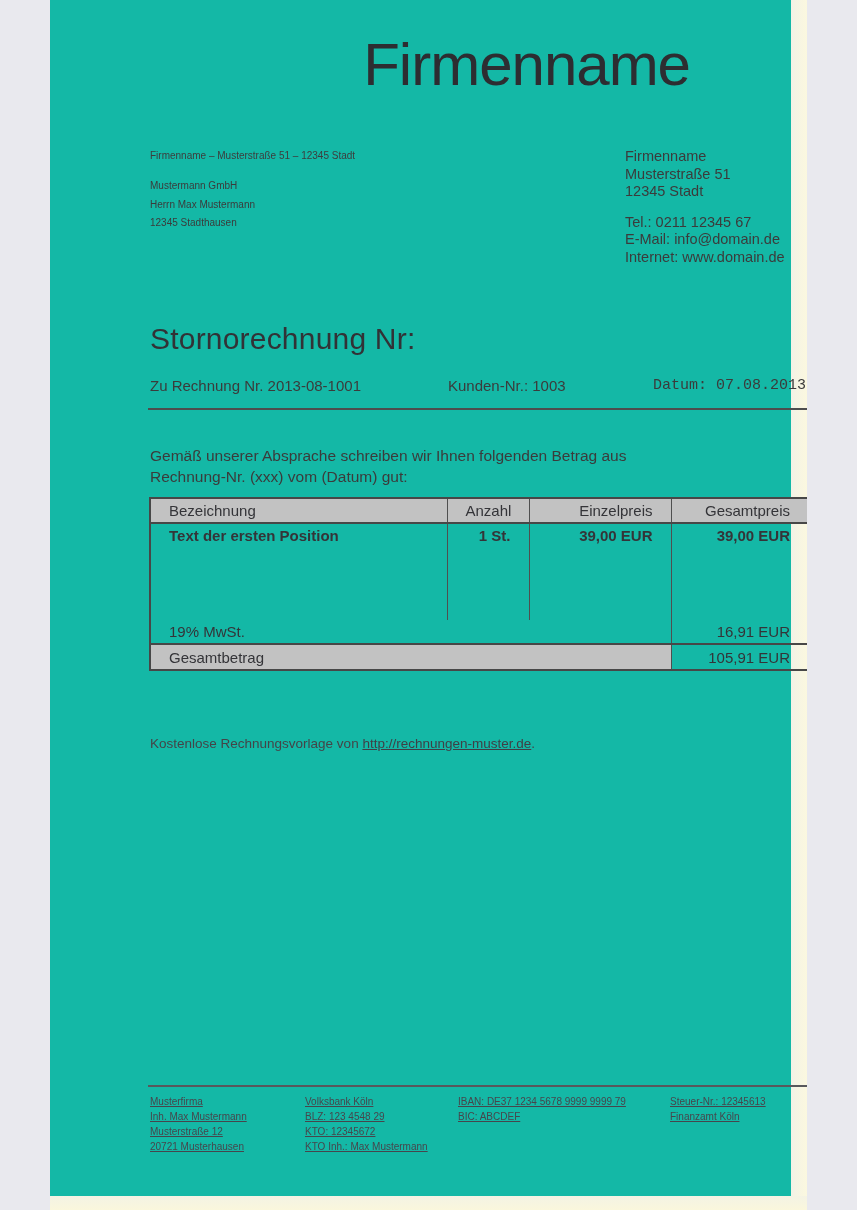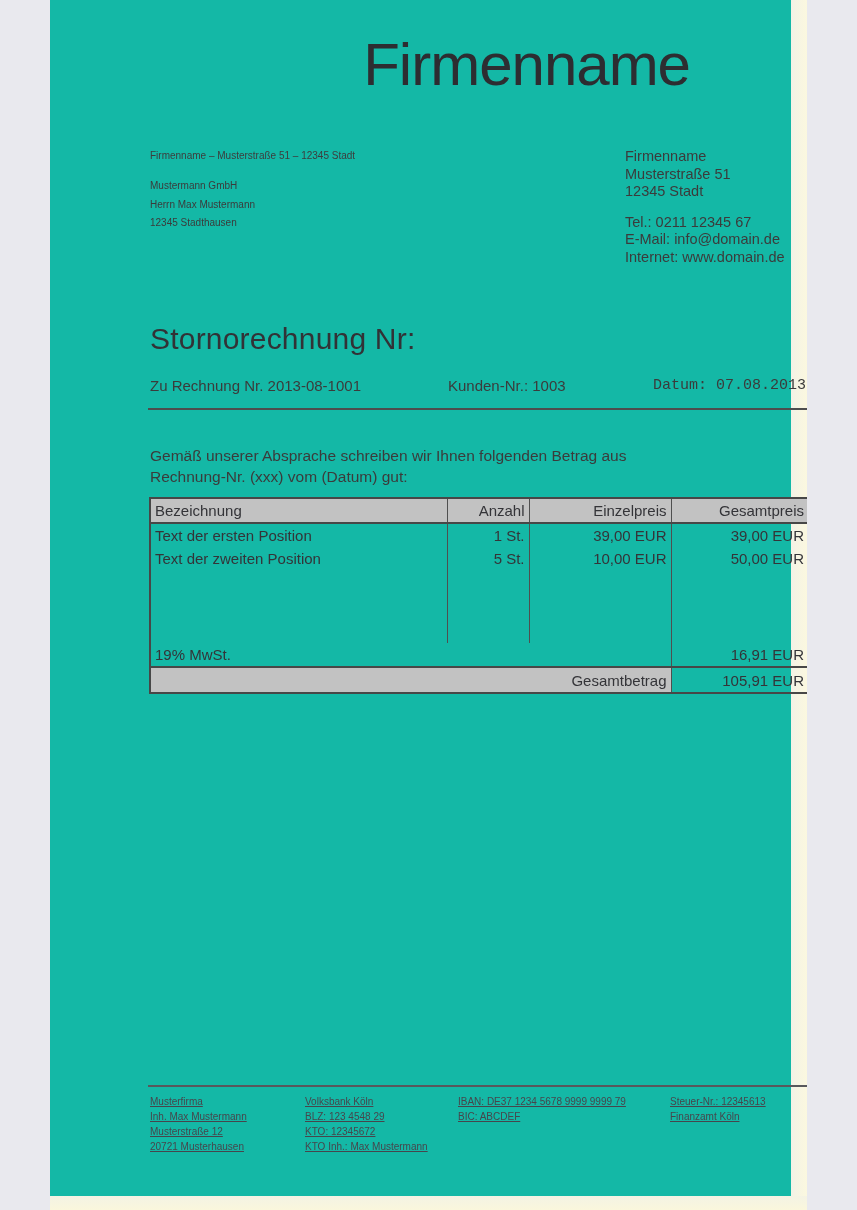--- a/index.html
+++ b/index.html
@@ -58,31 +58,31 @@
   }
   .items{
     position:absolute;left:99px;top:497px;
     border-collapse:collapse;table-layout:fixed;width:659px;
     font-size:15px;color:#343438;
   }
   .items col.c1{width:297px}
   .items col.c2{width:82px}
   .items col.c3{width:142px}
   .items col.c4{width:138px}
-  .items th,.items td{padding:1px 4px;font-weight:400;vertical-align:middle;overflow:hidden;white-space:nowrap;}
+  .items th,.items td{padding:1px 18px;font-weight:400;vertical-align:middle;overflow:hidden;white-space:nowrap;}
   .items{border:2px solid #474747;}
   .items thead th{background:#c2c2c2;border-bottom:2px solid #474747;height:21px;text-align:right;}
   .items thead th.first{text-align:left;}
   .items .bl{border-left:1.5px solid #4f4f4f;}
   .items td.amount,.items td.qty{text-align:right;}
-  .items tr.item td{height:21px;}
+  .items tr.item td{height:21px;font-weight:bold;}
   .items tr.spacer td{height:71px;}
   .items tr.sum-first td{border-top:2px solid #474747;}
   .items tr.sum td{height:21px;}
-  .items tr.total td{border-top:2px solid #474747;height:22px;text-align:right;}
+  .items tr.total td{border-top:2px solid #474747;height:22px;}
   .items tr.total td.t-label{background:#c2c2c2;}
   .footnote{
     position:absolute;left:100px;top:736px;
     font-size:13.5px;color:#444448;white-space:nowrap;
   }
   .footnote a{color:#3f3f46;text-decoration:underline;}
   .rule-bottom{
     position:absolute;left:98px;top:1085px;width:660px;height:1.5px;background:#58585c;
   }
   .footer{position:absolute;top:1094px;left:0;width:100%;font-size:10px;line-height:15px;color:#46464c;}
@@ -145,43 +145,40 @@
         <th class="bl">Gesamtpreis</th>
       </tr>
     </thead>
     <tbody>
       <tr class="item">
         <td>Text der ersten Position</td>
         <td class="bl qty">1 St.</td>
         <td class="bl amount">39,00 EUR</td>
         <td class="bl amount">39,00 EUR</td>
       </tr>
-      <tr class="item">
-        <td>Text der zweiten Position</td>
-        <td class="bl qty">5 St.</td>
-        <td class="bl amount">10,00 EUR</td>
-        <td class="bl amount">50,00 EUR</td>
-      </tr>
       <tr class="spacer">
         <td></td>
         <td class="bl"></td>
         <td class="bl"></td>
         <td class="bl"></td>
       </tr>
       <tr class="sum">
         <td colspan="3">19% MwSt.</td>
         <td class="bl amount">16,91 EUR</td>
       </tr>
       <tr class="total">
         <td colspan="3" class="t-label">Gesamtbetrag</td>
         <td class="bl amount">105,91 EUR</td>
       </tr>
     </tbody>
   </table>
 
+  <div class="footnote">
+    <span>Kostenlose Rechnungsvorlage von </span><a href="#">http://rechnungen-muster.de</a><span>.</span>
+  </div>
 
   <div class="rule-bottom"></div>
 
   <div class="footer">
     <div class="fc fc1">
       <div>Musterfirma</div>
       <div>Inh. Max Mustermann</div>
       <div>Musterstraße 12</div>
       <div>20721 Musterhausen</div>
     </div>

